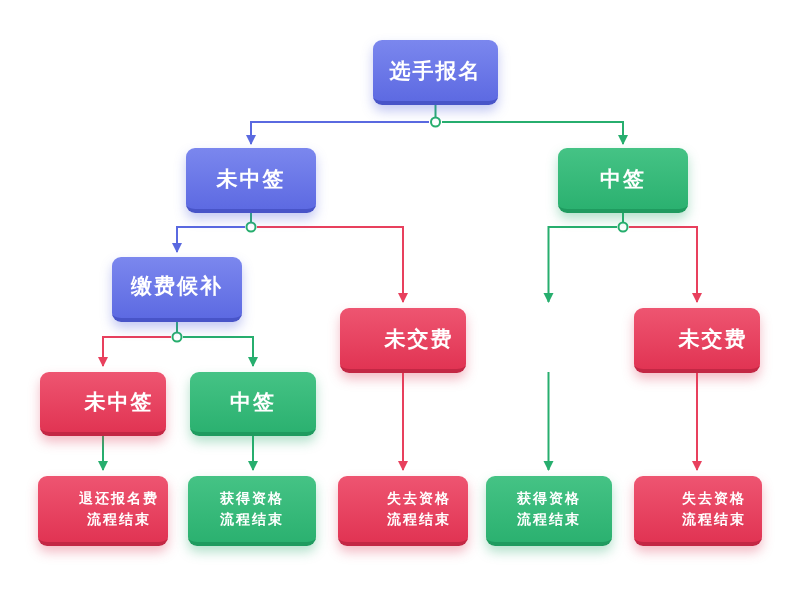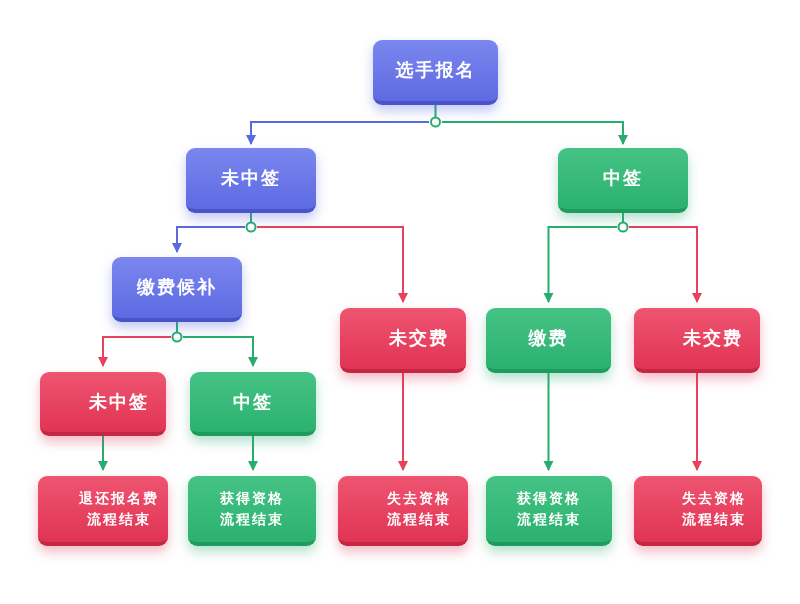--- a/index.html
+++ b/index.html
@@ -25,21 +25,21 @@
   .node {
     position: absolute;
     box-sizing: border-box;
     border-radius: 9px;
     display: flex;
     flex-direction: column;
     align-items: center;
     justify-content: center;
     color: #ffffff;
     font-weight: bold;
-    font-size: 18px;
+    font-size: 21px;
     letter-spacing: 2px;
     text-align: center;
     line-height: 1.5;
     z-index: 2;
   }
   .node span { display: block; }
   .node-blue {
     background: linear-gradient(180deg, #7b87ee, #5d6ae2);
     border-bottom: 4px solid #4854c8;
     box-shadow: 0 6px 12px rgba(85, 100, 220, 0.35);
@@ -107,28 +107,25 @@
     <span>选手报名</span>
   </div>
 
   <div class="node node-blue" style="left:186px; top:148px; width:130px; height:65px;">
     <span>未中签</span>
   </div>
   <div class="node node-green" style="left:558px; top:148px; width:130px; height:65px;">
     <span>中签</span>
   </div>
 
-  <div class="node node-blue" style="left:112px; top:257px; width:130px; height:65px;">
+  <div class="node node-blue" style="left:112px; top:257px; width:130px; height:65px;font-family:Liberation Mono, monospace;">
     <span>缴费候补</span>
   </div>
   <div class="node node-red" style="left:340px; top:308px; width:126px; height:65px;">
     <span>未交费</span>
-  </div>
-  <div class="node node-green" style="left:486px; top:308px; width:125px; height:65px;">
-    <span>缴费</span>
   </div>
   <div class="node node-red" style="left:634px; top:308px; width:126px; height:65px;">
     <span>未交费</span>
   </div>
 
   <div class="node node-red" style="left:40px; top:372px; width:126px; height:64px;">
     <span>未中签</span>
   </div>
   <div class="node node-green" style="left:190px; top:372px; width:126px; height:64px;">
     <span>中签</span>

